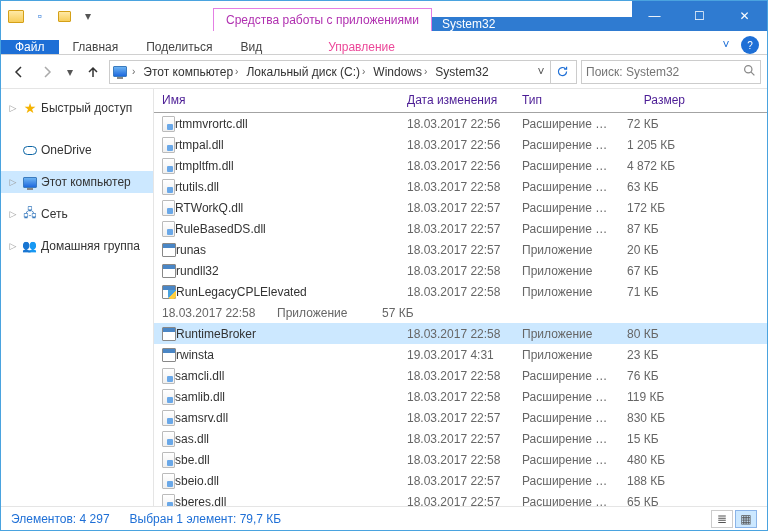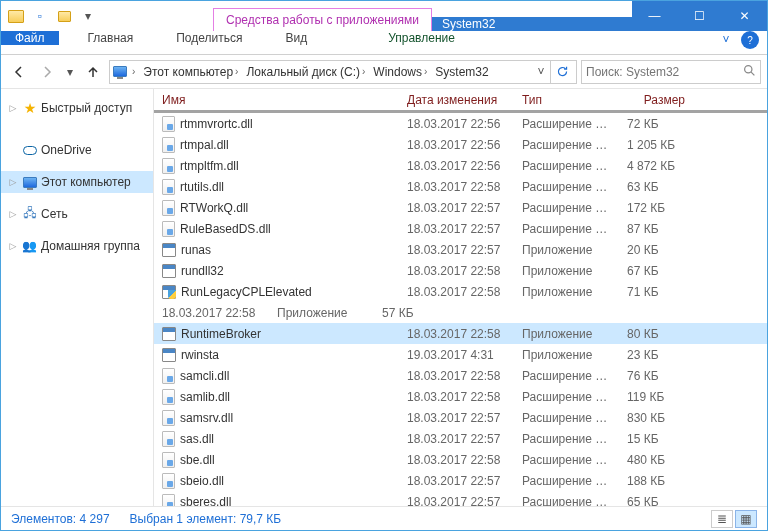--- a/index.html
+++ b/index.html
@@ -6,24 +6,24 @@
 body { width: 768px; height: 531px; overflow: hidden; background: #fff; border: 1px solid #4aa3df; display: flex; flex-direction: column; }
 .titlebar { height: 30px; background: #fff; display: flex; align-items: stretch; }
 .qat { display: flex; align-items: center; padding: 0 4px; gap: 2px; }
 .qat-btn { width: 22px; height: 22px; display: flex; align-items: center; justify-content: center; }
 .qat .folder-ico { width: 16px; height: 13px; background: linear-gradient(#ffe9a6,#f7ce5b); border: 1px solid #d4a017; border-radius: 1px; position: relative; }
 .title-tabs { display: flex; align-items: flex-end; flex: 1; }
 .context-tab { border: 1px solid #e47fe4; border-bottom: none; padding: 4px 12px; margin-top: 2px; color: #b030b0; background: #fff; display: flex; align-items: center; }
 .win-title { display: flex; align-items: center; padding: 0 10px; background: #2f7bd1; color: #fff; flex: 1; }
 .win-controls { display: flex; }
 .win-btn { width: 45px; display: flex; align-items: center; justify-content: center; background: #2f7bd1; color: #fff; }
-.ribbon-tabs { height: 24px; background: #fff; display: flex; align-items: flex-start; border-bottom: 1px solid #d0d0d0; gap: 15px; }
+.ribbon-tabs { height: 24px; background: #fff; display: flex; align-items: flex-end; border-bottom: 1px solid #d0d0d0; }
 .rb-tab { padding: 0 14px; display: flex; align-items: center; color: #444; cursor: default; }
 .rb-tab.file { background: #1e6fd6; color: #fff; }
-.rb-tab.ctx { color: #14532d; }
+.rb-tab.ctx { color: #ec4899; }
 .rb-help { margin-left: auto; display: flex; align-items: center; gap: 6px; padding-right: 8px; color: #1e6fd6; }
 .rb-help span { width: 18px; height: 18px; display: flex; align-items: center; justify-content: center; }
 .addrbar { height: 34px; display: flex; align-items: center; padding: 4px 6px; gap: 4px; border-bottom: 1px solid #e5e5e5; }
 .nav-btn { width: 24px; height: 24px; display: flex; align-items: center; justify-content: center; color: #888; border-radius: 2px; }
 .nav-btn.enabled { color: #333; }
 .breadcrumb { flex: 1; height: 24px; border: 1px solid #ccc; display: flex; align-items: center; padding: 0 2px; overflow: hidden; }
 .bc-seg { padding: 0 4px; display: flex; align-items: center; gap: 2px; color: #333; white-space: nowrap; }
 .bc-seg .chev { color: #666; font-size: 10px; }
 .bc-ico { width: 16px; height: 16px; display: flex; align-items: center; justify-content: center; }
 .monitor-ico { width: 14px; height: 11px; border: 1px solid #3a7bbf; background: linear-gradient(#6db3f2,#1e69de); border-radius: 1px; position: relative; }
@@ -39,31 +39,31 @@
 .nav-item.sel { background: #cce8ff; }
 .nav-exp { width: 12px; color: #999; font-size: 9px; display: inline-flex; justify-content: center; }
 .nav-ico { width: 16px; height: 16px; display: flex; align-items: center; justify-content: center; }
 .star-ico { color: #f5b301; font-size: 14px; }
 .cloud-ico { width: 14px; height: 9px; background: #fff; border: 1.5px solid #0a64a4; border-radius: 5px; }
 .cloud-ico.cc { border-color: #d63384; }
 .net-ico { color: #3a7bbf; }
 .grp-ico { color: #7a3fbf; }
 .nav-spacer { height: 10px; }
 .filelist { flex: 1; display: flex; flex-direction: column; overflow: hidden; }
-.cols { display: flex; height: 24px; border-bottom: 3px solid #a3a3a3; color: #7f1d1d; }
+.cols { display: flex; height: 24px; border-bottom: 1px solid #a3a3a3; color: #4c1d95; }
 .col { padding: 4px 8px; border-right: 1px solid transparent; }
 .c-name { flex: 0 0 245px; }
 .c-date { flex: 0 0 115px; }
 .c-type { flex: 0 0 105px; }
 .c-size { flex: 0 0 75px; text-align: right; }
 .rows { flex: 1; overflow-y: auto; }
 .row { display: flex; height: 21px; align-items: center; color: #333; }
 .row.sel { background: #cce8ff; }
 .cell { padding: 0 8px; overflow: hidden; white-space: nowrap; text-overflow: ellipsis; }
-.cell.name { flex: 0 0 245px; display: flex; align-items: center; gap: 5px; }
+.cell.name { flex: 0 0 245px; display: flex; align-items: center; }
 .cell.date { flex: 0 0 115px; color: #666; }
 .cell.type { flex: 0 0 105px; color: #666; }
 .cell.size { flex: 0 0 75px; color: #666; }
 .fico { width: 16px; height: 16px; flex-shrink: 0; display: flex; align-items: center; justify-content: center; }
 .fico.dll { background: linear-gradient(#fff,#f0f0f0); border: 1px solid #bbb; border-radius: 1px; position: relative; width: 13px; height: 16px; }
 .fico.dll::before { content: ""; position: absolute; width: 6px; height: 6px; background: #6aa8e8; border-radius: 1px; bottom: 1px; right: 1px; }
 .fico.exe { width: 14px; height: 14px; background: #fff; border: 1px solid #888; border-radius: 1px; position: relative; }
 .fico.exe::before { content: ""; position: absolute; top: 0; left: 0; right: 0; height: 4px; background: #4a86c5; }
 .fico.shield { position: relative; }
 .fico.shield::after { content: ""; position: absolute; width: 8px; height: 9px; background: linear-gradient(135deg,#4aa3df 50%,#ffcf3f 50%); bottom: -1px; right: -1px; border-radius: 0 0 3px 3px; }

